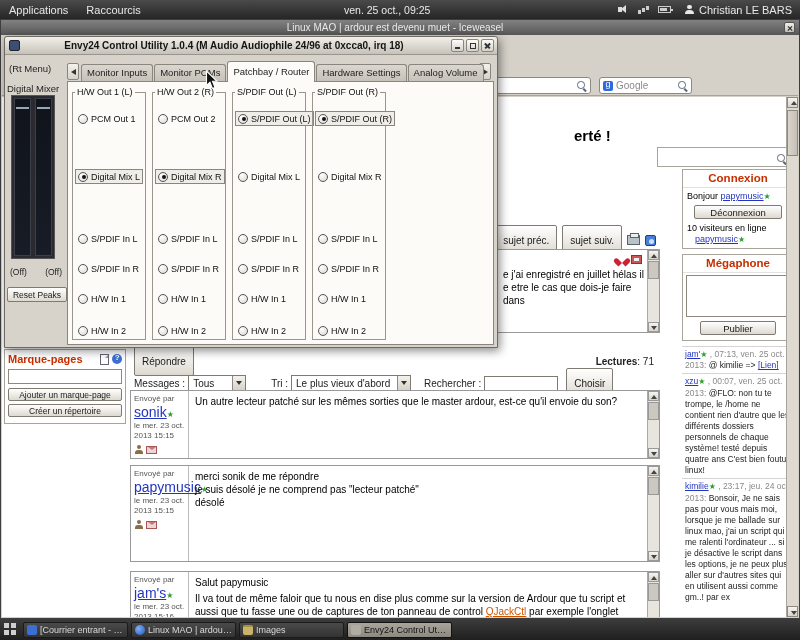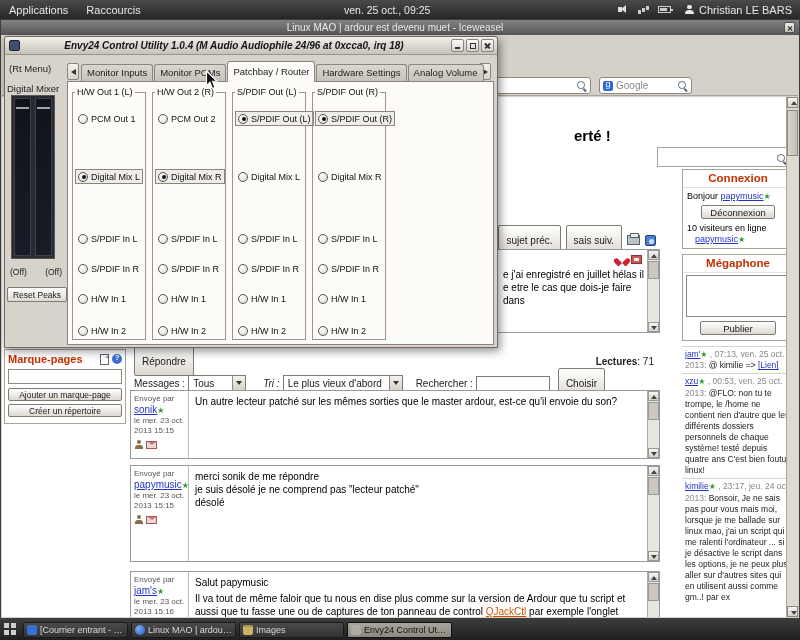--- a/index.html
+++ b/index.html
@@ -56,21 +56,21 @@
 
 .btn{display:inline-flex;align-items:center;justify-content:center;background:linear-gradient(#ffffff,#ddd9d0);border:1px solid #7f7b73;border-radius:2px;font-size:10px;height:30px;padding:0 7px;color:#1a1a1a;white-space:nowrap;cursor:default;}
 
 
 .rside{position:absolute;left:680px;top:72px;width:112px;}
 .side-box{border:1px solid #a8a49c;background:#fff;margin-bottom:5px;padding-bottom:4px;}
 .side-title{color:#c53000;font-weight:bold;font-size:11.5px;text-align:center;padding:2px 0 3px;border-bottom:1px solid #e2e2e2;margin-bottom:2px;}
 .greet{font-size:9px;padding:1px 4px;}
 .visitors{font-size:9px;padding:3px 4px 0;}
 .online{font-size:9px;padding:1px 4px 0 12px;}
-.btn.block{display:flex;width:74px;margin:3px auto 1px;height:14px;font-size:9.5px;}
+.btn.block{display:flex;width:88px;margin:3px auto 1px;height:14px;font-size:9.5px;}
 .mega-input{height:42px;border:1px solid #8d897f;margin:1px 3px 4px;background:#fff;}
 .chat-item{border-top:1px solid #d4d4d4;padding:2px 3px;font-size:8.5px;line-height:1.3;color:#222;word-wrap:break-word;}
 .chat-time{color:#888;}
 .lnk{color:#2335c0;text-decoration:underline;cursor:pointer;}
 .lnk-o{color:#cc5500;text-decoration:underline;cursor:pointer;}
 .star{color:#2ea02e;font-size:8px;}
 
 
 .mp-box{position:absolute;left:2px;top:252px;width:122px;border:1px solid #a8a49c;background:#fff;padding:3px;}
 .mp-title-row{display:flex;align-items:center;gap:3px;}
@@ -89,21 +89,21 @@
 .ico-print::before{content:"";position:absolute;left:2px;top:-3px;width:7px;height:3px;background:#eee;border:1px solid #566;}
 .ico-buddy{width:11px;height:11px;background:#4a7edb;border:1px solid #246;border-radius:2px;position:relative;}
 .ico-buddy::after{content:"";position:absolute;left:3px;top:3px;width:5px;height:5px;border-radius:50%;background:#cfe0ff;}
 .heart{width:10px;height:9px;position:relative;display:inline-block;}
 .heart::before,.heart::after{content:"";position:absolute;top:0;width:5px;height:8px;border-radius:5px 5px 0 0;background:#cc2233;}
 .heart::before{left:5px;transform:rotate(45deg);transform-origin:0 100%;}
 .heart::after{left:0;transform:rotate(-45deg);transform-origin:100% 100%;}
 
 .post{position:absolute;left:0;right:2px;display:flex;border:1px solid #999;background:#fff;}
 .post-meta{width:58px;border-right:1px solid #bbb;padding:3px;font-size:8px;color:#555;flex:none;}
-.post-meta .lnk{font-size:10px;}
+.post-meta .lnk{font-size:14px;}
 .sent{margin-bottom:1px;}
 .pdate{margin-top:1px;line-height:1.25;}
 .meta-icons{display:flex;gap:3px;margin-top:4px;align-items:center;}
 .person-ico{width:9px;height:9px;position:relative;display:inline-block;}
 .person-ico::before{content:"";position:absolute;left:2.5px;top:0;width:4px;height:4px;border-radius:50%;background:#8a6d4a;}
 .person-ico::after{content:"";position:absolute;left:0.5px;top:4.5px;width:8px;height:4px;border-radius:3px 3px 0 0;background:#8a6d4a;}
 .mail-ico{width:11px;height:8px;background:#e8d8d8;border:1px solid #a55;position:relative;display:inline-block;}
 .mail-ico::before{content:"";position:absolute;left:0.5px;top:0;border-left:4px solid transparent;border-right:4px solid transparent;border-top:3.5px solid #c77;}
 .post-body{flex:1;position:relative;padding:4px 16px 4px 6px;font-size:10px;line-height:13px;color:#000;}
 .post-para{margin-top:3px;}
@@ -125,21 +125,21 @@
 
 .filter-row{position:absolute;left:4px;right:2px;top:271px;display:flex;align-items:center;font-size:10px;color:#222;}
 .flabel{margin-right:3px;white-space:nowrap;}
 .sel-box{display:inline-flex;align-items:center;background:#fff;border:1px solid #7f7b73;height:16px;font-size:10px;padding-left:4px;white-space:nowrap;}
 .sb-arrow{margin-left:auto;width:13px;align-self:stretch;background:linear-gradient(#f4f2ec,#d6d2c9);border-left:1px solid #8d897f;display:flex;align-items:center;justify-content:center;}
 .sb-arrow::after{content:"";border-left:3px solid transparent;border-right:3px solid transparent;border-top:4px solid #333;}
 .f-input{width:74px;height:15px;background:#fff;border:1px solid #7f7b73;}
 
 
 .envy{position:absolute;left:4px;top:36px;width:494px;height:312px;background:#d7d3cb;border:1px solid #6e6a62;border-radius:3px 3px 0 0;box-shadow:2px 3px 10px rgba(0,0,0,.45);z-index:50;}
-.e-title{height:18px;background:linear-gradient(#f2f0ea,#c6c2b9);border-bottom:1px solid #9a968e;position:relative;border-radius:3px 3px 0 0;font-style:italic;}
+.e-title{height:18px;background:linear-gradient(#f2f0ea,#c6c2b9);border-bottom:1px solid #9a968e;position:relative;border-radius:3px 3px 0 0;}
 .e-title-ico{position:absolute;left:4px;top:3px;width:11px;height:11px;background:#3a4f72;border:1px solid #223;border-radius:2px;}
 .e-title-text{position:absolute;left:18px;right:52px;top:0;line-height:17px;text-align:center;font-size:10px;font-weight:bold;color:#141414;white-space:nowrap;overflow:hidden;}
 .wbtns{position:absolute;right:3px;top:2px;display:flex;gap:2px;}
 .wbtn{width:13px;height:13px;border:1px solid #8a867e;background:linear-gradient(#fdfdfc,#d5d1c8);border-radius:2px;position:relative;}
 .min-g{position:absolute;left:3px;right:3px;bottom:2.5px;height:2px;background:#333;}
 .max-g{position:absolute;left:2.5px;top:2.5px;right:2.5px;bottom:2.5px;border:1.5px solid #333;}
 .cls-g::before,.cls-g::after{content:"";position:absolute;left:2px;top:5px;width:7px;height:1.5px;background:#333;}
 .cls-g::before{transform:rotate(45deg);}.cls-g::after{transform:rotate(-45deg);}
 .e-body{position:absolute;left:0;right:0;top:18px;bottom:0;}
 .rt-menu{position:absolute;left:4px;top:8px;font-size:9.5px;color:#222;}
@@ -236,21 +236,21 @@
         </div>
         <div class="mp-input"></div>
         <div class="btn mp-btn">Ajouter un marque-page</div>
         <div class="btn mp-btn">Créer un répertoire</div>
       </div>
 
       <div class="center-col">
 
         <div class="nav-row">
           <span class="btn">sujet préc.</span>
-          <span class="btn">sais suiv.</span>
+          <span class="btn">sujet suiv.</span>
           <span class="ico-print"></span>
           <span class="ico-buddy"></span>
         </div>
 
         <div class="post" style="top:152px;height:84px;">
           <div class="post-body">
             <div class="occ-icons">
               <span class="heart"></span>
               <span class="occ-print"></span>
             </div>
@@ -270,21 +270,21 @@
           <span class="btn">Répondre</span>
           <span class="lectures"><b>Lectures</b><span>: 71</span></span>
         </div>
 
         <div class="filter-row">
           <span class="flabel">Messages :</span>
           <span class="sel-box" style="width:58px;">
             <span>Tous</span>
             <span class="sb-arrow"></span>
           </span>
-          <span class="flabel" style="margin-left:17px;font-style:italic;">Tri :</span>
+          <span class="flabel" style="margin-left:25px;">Tri :</span>
           <span class="sel-box" style="width:120px;">
             <span>Le plus vieux d'abord</span>
             <span class="sb-arrow"></span>
           </span>
           <span class="flabel" style="margin-left:13px;">Rechercher :</span>
           <span class="f-input"></span>
           <span class="btn" style="margin-left:8px;">Choisir</span>
         </div>
 
         <div class="post" style="top:293px;height:69px;">
@@ -368,21 +368,21 @@
           <div class="side-title">Mégaphone</div>
           <div class="mega-input"></div>
           <div class="btn block" style="width:76px;">Publier</div>
         </div>
 
         <div class="chat-list">
           <div class="chat-item">
             <span class="lnk">jam'</span><span class="star">★</span><span class="chat-time"> , 07:13, ven. 25 oct. 2013: </span><span>@ kimilie =&gt; </span><span class="lnk">[Lien]</span>
           </div>
           <div class="chat-item">
-            <span class="lnk">xzu</span><span class="star">★</span><span class="chat-time"> , 00:53, ven. 25 oct. 2013: </span><span>@FLO: non tu te trompe, le /home ne contient rien d'autre que les différents dossiers personnels de chaque système! testé depuis quatre ans C'est bien foutu linux!</span>
+            <span class="lnk">xzu</span><span class="star">★</span><span class="chat-time"> , 00:07, ven. 25 oct. 2013: </span><span>@FLO: non tu te trompe, le /home ne contient rien d'autre que les différents dossiers personnels de chaque système! testé depuis quatre ans C'est bien foutu linux!</span>
           </div>
           <div class="chat-item">
             <span class="lnk">kimilie</span><span class="star">★</span><span class="chat-time"> , 23:17, jeu. 24 oct. 2013: </span><span>Bonsoir, Je ne sais pas pour vous mais moi, lorsque je me ballade sur linux mao, j'ai un script qui me ralenti l'ordinateur ... si je désactive le script dans les options, je ne peux plus aller sur d'autres sites qui en utilisent aussi comme gm..! par ex</span>
           </div>
         </div>
       </div>
 
       <div class="b-scroll">
         <span class="sb-btn up"></span>
         <span class="sb-thumb"></span>

